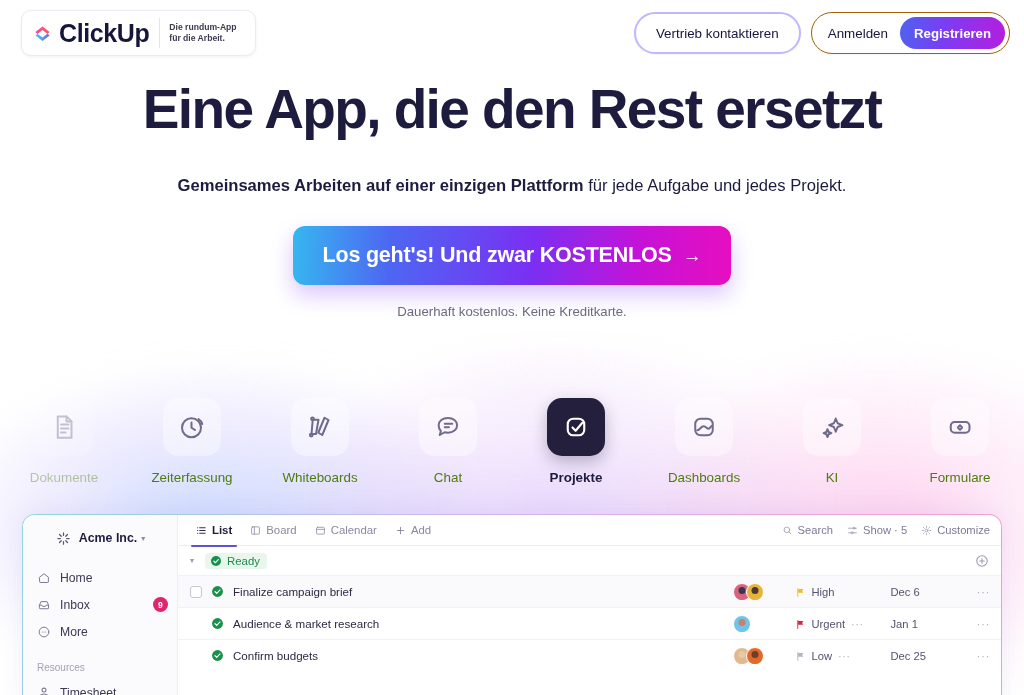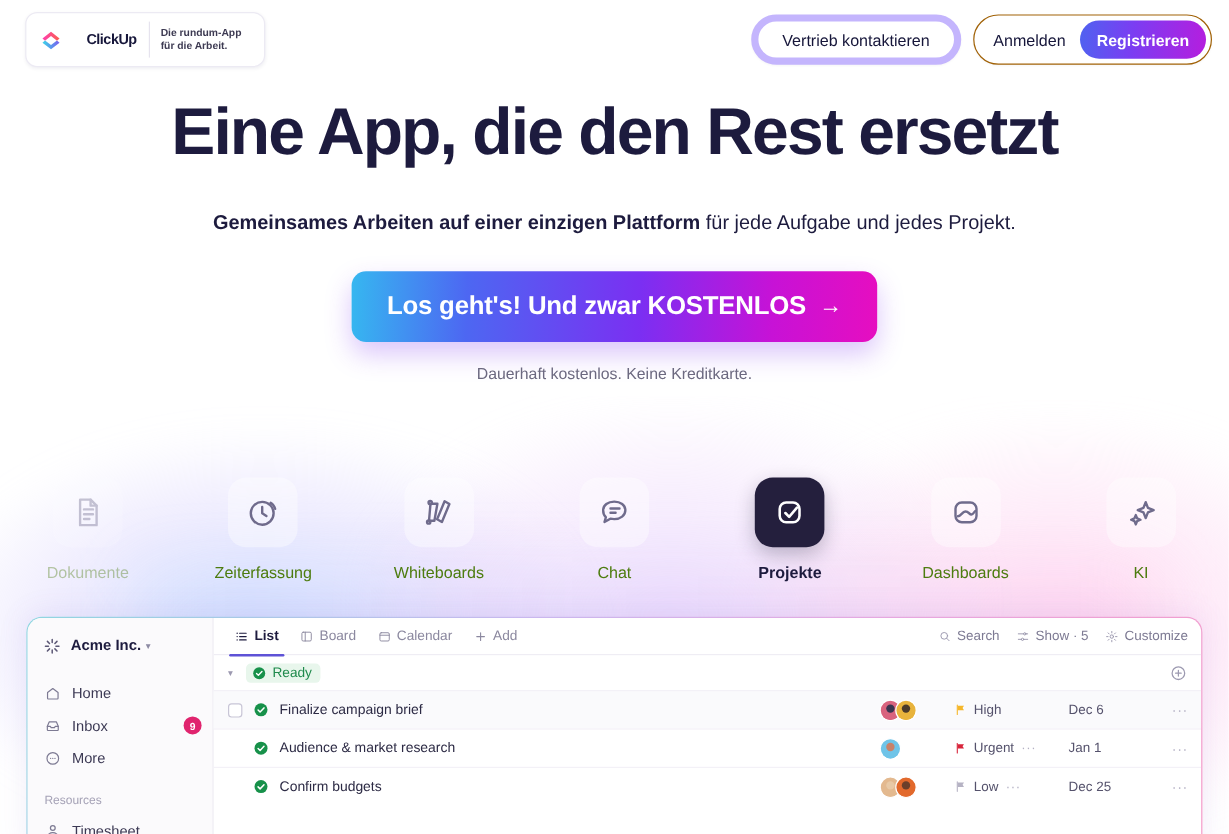--- a/index.html
+++ b/index.html
@@ -47,33 +47,33 @@
   }
   .logo-pill {
     position: absolute; left: 21px; top: 10px;
     height: 46px; display: flex; align-items: center;
     background: #ffffff; border: 1px solid #eceaf3; border-radius: 10px;
     padding: 0 12px 0 11px;
     box-shadow: 0 1px 3px rgba(24,20,60,0.06);
   }
   .logo-mark { width: 19px; height: 19px; margin-right: 7px; flex: none; }
   .logo-word {
-    font-size: 12px; font-weight: bold; color: #16163a;
-    letter-spacing: -0.4px; white-space: nowrap; margin-left: 13px;
+    font-size: 25px; font-weight: bold; color: #16163a;
+    letter-spacing: -0.4px; white-space: nowrap;
   }
   .logo-div { width: 1px; height: 30px; background: #e6e3ee; margin: 0 9px 0 10px; }
   .logo-tag {
     font-size: 8.6px; line-height: 11.4px; color: #3d3a52;
     max-width: 74px; font-weight: 700;
   }
 
   .hdr-right { position: absolute; right: 14px; top: 12px; display: flex; align-items: center; gap: 10px; }
   .btn-ghost {
     height: 42px; display: flex; align-items: center; justify-content: center;
-    padding: 0 20px; background: #fff; border: 6px solid #c4b5fd; border-radius: 21px;
+    padding: 0 20px; background: #fff; border: 2px solid #c4b5fd; border-radius: 21px;
     font-size: 13.4px; color: #16163a; white-space: nowrap; cursor: pointer;
     box-shadow: 0 1px 2px rgba(24,20,60,0.04);
   }
   .auth-group {
     height: 42px; display: flex; align-items: center; gap: 6px;
     background: #fff; border: 1px solid #a16207; border-radius: 21px;
     padding: 0 4px 0 16px; box-shadow: 0 1px 2px rgba(24,20,60,0.04);
   }
   .btn-signin { font-size: 13.4px; color: #16163a; cursor: pointer; white-space: nowrap; padding-right: 6px; }
   .btn-signup {
@@ -132,21 +132,21 @@
     box-shadow: 0 -2px 26px rgba(120,90,200,0.10);
     z-index: 24;
   }
   .app {
     width: 100%; height: 100%; background: #ffffff;
     border-radius: 12px; overflow: hidden; display: flex;
   }
 
   
   .sidebar { width: 155px; flex: none; background: #fbfafc; border-right: 1px solid #efedf4; padding: 12px 0 0 0; position: relative; }
-  .ws { display: flex; align-items: center; padding: 0 12px 0 13px; height: 22px; }
+  .ws { display: flex; align-items: center; padding: 0 12px 0 13px; height: 22px; justify-content: center; }
   .ws-logo { width: 15px; height: 15px; margin-right: 8px; flex: none; }
   .ws-name { font-size: 12.4px; font-weight: bold; color: #1d1b3e; }
   .ws-caret { margin-left: 4px; font-size: 8px; color: #8d8aa3; }
 
   .nav { margin-top: 15px; }
   .nav-item {
     height: 27px; display: flex; align-items: center; padding: 0 12px 0 14px;
     font-size: 12.2px; color: #3c3954; cursor: pointer; position: relative;
   }
   .nav-item svg { width: 14px; height: 14px; margin-right: 9px; flex: none; }
@@ -218,21 +218,21 @@
 
   .avatars { display: flex; align-items: center; width: 62px; flex: none; justify-content: flex-start; }
   .av {
     width: 18px; height: 18px; border-radius: 50%; border: 1.5px solid #fff;
     overflow: hidden; position: relative; flex: none;
   }
   .av + .av { margin-left: -5px; }
   .av .head { position: absolute; left: 50%; top: 3px; width: 7px; height: 7px; border-radius: 50%; transform: translateX(-50%); }
   .av .body { position: absolute; left: 50%; bottom: -3px; width: 14px; height: 10px; border-radius: 50% 50% 0 0; transform: translateX(-50%); }
 
-  .prio { width: 96px; flex: none; display: flex; align-items: center; gap: 6px; }
+  .prio { width: 96px; flex: none; display: flex; align-items: flex-end; gap: 6px; }
   .prio svg { width: 11px; height: 11px; flex: none; }
   .prio .lbl { font-size: 11.2px; color: #55526c; }
   .dots-sm { font-size: 11px; color: #b4b1c4; letter-spacing: 0.5px; }
   .r-date { width: 86px; flex: none; font-size: 11.2px; color: #55526c; text-align: left; }
   .r-more { font-size: 12px; color: #b4b1c4; letter-spacing: 0.5px; cursor: pointer; margin-left: auto; }
 </style>
 </head>
 <body>
 
 <div class="page">
@@ -349,20 +349,29 @@
       <div class="feat-label">Dashboards</div>
     </div>
       <div class="feature">
       <div class="feat-icon">
           <svg viewBox="0 0 24 24">
             <path fill="none" stroke="#6f6b8c" stroke-width="1.6" stroke-linecap="round" stroke-linejoin="round" d="M15 5.2l1.5 3.8 3.8 1.5-3.8 1.5-1.5 3.8-1.5-3.8-3.8-1.5 3.8-1.5z"></path>
             <path fill="none" stroke="#6f6b8c" stroke-width="1.6" stroke-linecap="round" stroke-linejoin="round" d="M8.4 13.8l.9 2.2 2.2.9-2.2.9-.9 2.2-.9-2.2-2.2-.9 2.2-.9z"></path>
           </svg>
         </div>
       <div class="feat-label">KI</div>
+    </div>
+      <div class="feature">
+      <div class="feat-icon">
+          <svg viewBox="0 0 24 24">
+            <rect x="4.6" y="8" width="15" height="8.6" rx="3.2" fill="none" stroke="#6f6b8c" stroke-width="1.6" stroke-linecap="round" stroke-linejoin="round"></rect>
+            <path fill="none" stroke="#6f6b8c" stroke-width="1.6" stroke-linecap="round" stroke-linejoin="round" d="M12 10.6l1.6 1.6M12 10.6l-1.6 1.6M12 14.2l1.6-1.6M12 14.2l-1.6-1.6"></path>
+          </svg>
+        </div>
+      <div class="feat-label">Formulare</div>
     </div>
     </div>
 
   <div class="app-shell">
     <div class="app">
 
       <div class="sidebar">
         <div class="ws">
           <svg class="ws-logo" viewBox="0 0 24 24">
             <g stroke="#5b5775" stroke-width="2" stroke-linecap="round">

